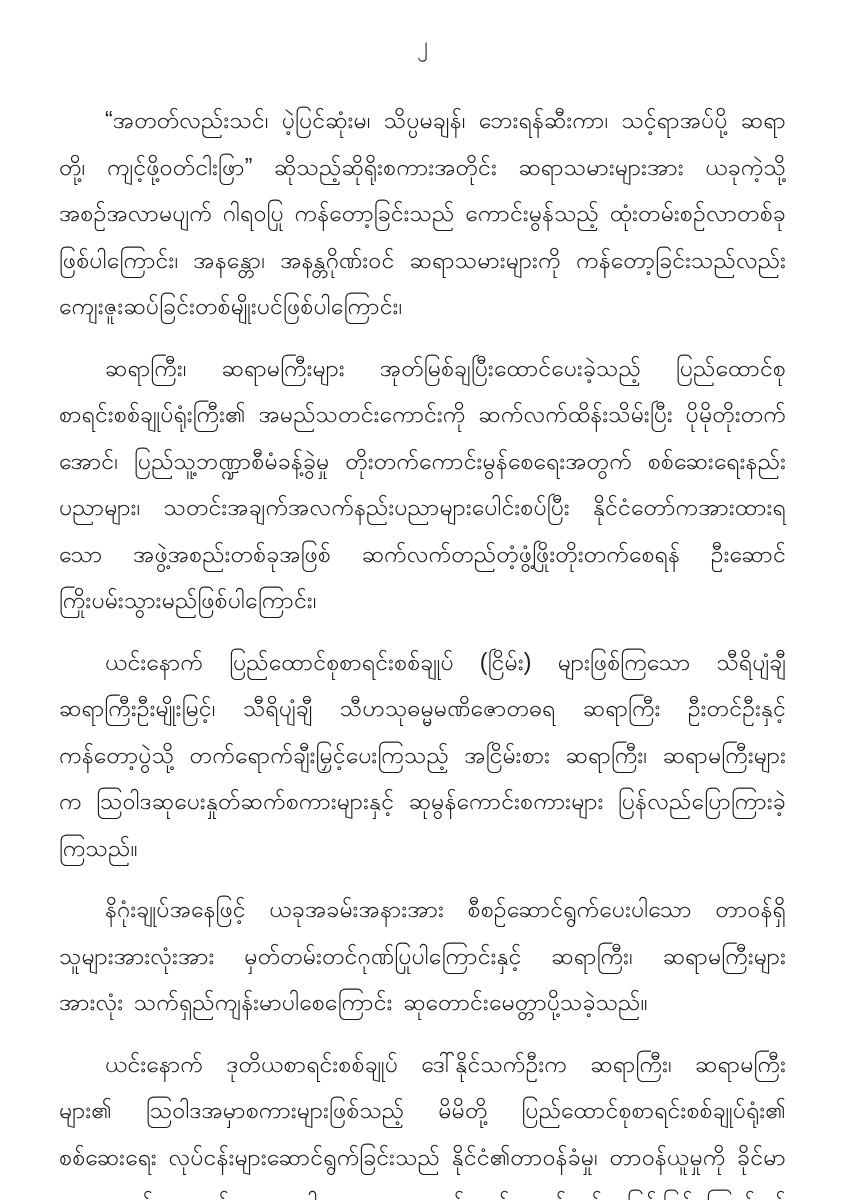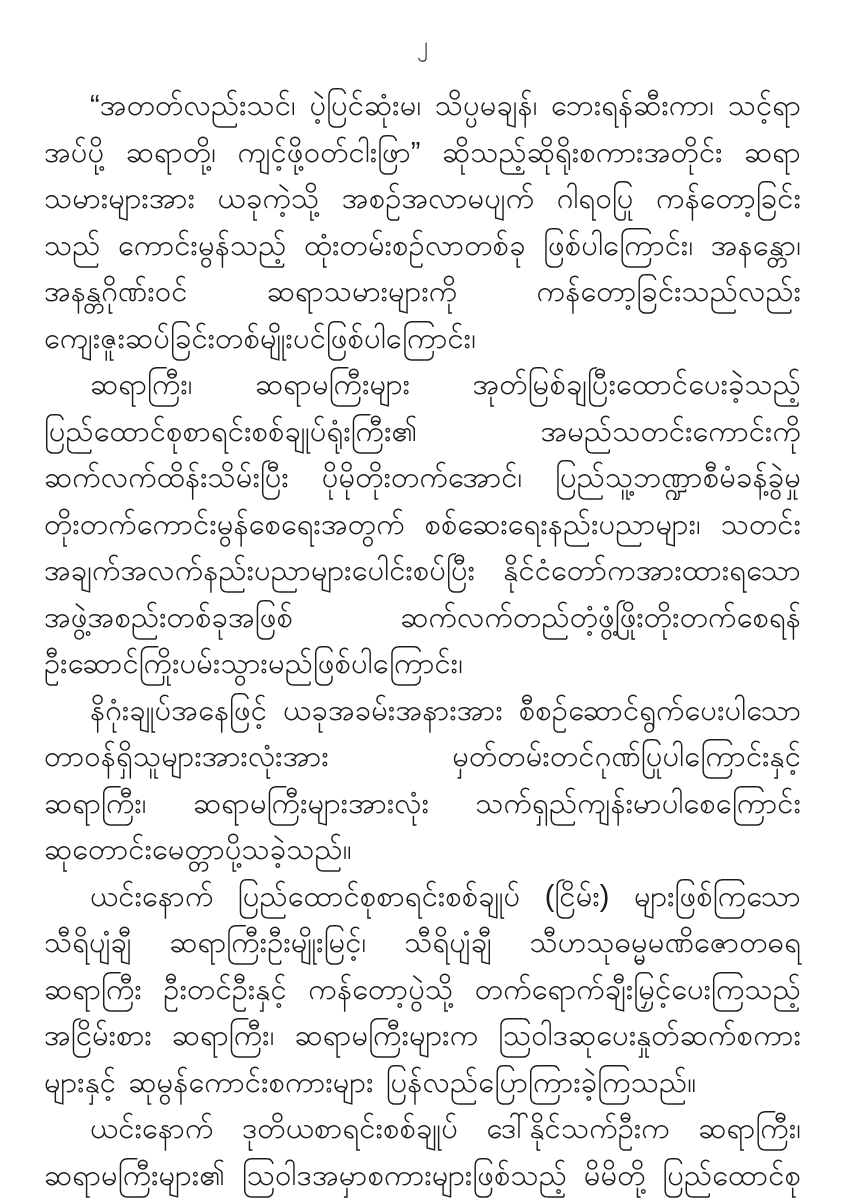--- a/index.html
+++ b/index.html
@@ -22,37 +22,37 @@
     text-align: center;
     font-size: 22px;
     line-height: 1;
     padding-top: 34px;
     color: #222222;
   }
   .body-text {
     padding: 26px 44px 0 44px;
   }
   .body-text p {
-    margin: 0;
-    font-size: 29px;
+    margin: 15px;
+    font-size: 23px;
     line-height: 46.5px;
     text-align: justify;
     text-indent: 46px;
     word-spacing: 4px;
     letter-spacing: 0.2px;
   }
 </style>
 </head>
 <body>
 
 <div class="page">
 
   <div class="page-number">၂</div>
 
   <div class="body-text">
     <p>“အတတ်လည်းသင်၊ ပဲ့ပြင်ဆုံးမ၊ သိပ္ပမချန်၊ ဘေးရန်ဆီးကာ၊ သင့်ရာအပ်ပို့ ဆရာတို့၊ ကျင့်ဖို့ဝတ်ငါးဖြာ” ဆိုသည့်ဆိုရိုးစကားအတိုင်း ဆရာသမားများအား ယခုကဲ့သို့ အစဉ်အလာမပျက် ဂါရဝပြု ကန်တော့ခြင်းသည် ကောင်းမွန်သည့် ထုံးတမ်းစဉ်လာတစ်ခု ဖြစ်ပါကြောင်း၊ အနန္တော၊ အနန္တဂိုဏ်းဝင် ဆရာသမားများကို ကန်တော့ခြင်းသည်လည်း ကျေးဇူးဆပ်ခြင်းတစ်မျိုးပင်ဖြစ်ပါကြောင်း၊</p>
     <p>ဆရာကြီး၊ ဆရာမကြီးများ အုတ်မြစ်ချပြီးထောင်ပေးခဲ့သည့် ပြည်ထောင်စုစာရင်းစစ်ချုပ်ရုံးကြီး၏ အမည်သတင်းကောင်းကို ဆက်လက်ထိန်းသိမ်းပြီး ပိုမိုတိုးတက်အောင်၊ ပြည်သူ့ဘဏ္ဍာစီမံခန့်ခွဲမှု တိုးတက်ကောင်းမွန်စေရေးအတွက် စစ်ဆေးရေးနည်းပညာများ၊ သတင်းအချက်အလက်နည်းပညာများပေါင်းစပ်ပြီး နိုင်ငံတော်ကအားထားရသော အဖွဲ့အစည်းတစ်ခုအဖြစ် ဆက်လက်တည်တံ့ဖွံ့ဖြိုးတိုးတက်စေရန် ဦးဆောင်ကြိုးပမ်းသွားမည်ဖြစ်ပါကြောင်း၊</p>
+    <p>ယင်းနောက် ပြည်ထောင်စုစာရင်းစစ်ချုပ် (ငြိမ်း) များဖြစ်ကြသော သီရိပျံချီ ဆရာကြီးဦးမျိုးမြင့်၊ သီရိပျံချီ သီဟသုဓမ္မမဏိဇောတဓရ ဆရာကြီး ဦးတင်ဦးနှင့် ကန်တော့ပွဲသို့ တက်ရောက်ချီးမြှင့်ပေးကြသည့် အငြိမ်းစား ဆရာကြီး၊ ဆရာမကြီးများက သြဝါဒဆုပေးနှုတ်ဆက်စကားများနှင့် ဆုမွန်ကောင်းစကားများ ပြန်လည်ပြောကြားခဲ့ကြသည်။</p>
     <p>နိဂုံးချုပ်အနေဖြင့် ယခုအခမ်းအနားအား စီစဉ်ဆောင်ရွက်ပေးပါသော တာဝန်ရှိသူများအားလုံးအား မှတ်တမ်းတင်ဂုဏ်ပြုပါကြောင်းနှင့် ဆရာကြီး၊ ဆရာမကြီးများအားလုံး သက်ရှည်ကျန်းမာပါစေကြောင်း ဆုတောင်းမေတ္တာပို့သခဲ့သည်။</p>
-    <p>ယင်းနောက် ပြည်ထောင်စုစာရင်းစစ်ချုပ် (ငြိမ်း) များဖြစ်ကြသော သီရိပျံချီ ဆရာကြီးဦးမျိုးမြင့်၊ သီရိပျံချီ သီဟသုဓမ္မမဏိဇောတဓရ ဆရာကြီး ဦးတင်ဦးနှင့် ကန်တော့ပွဲသို့ တက်ရောက်ချီးမြှင့်ပေးကြသည့် အငြိမ်းစား ဆရာကြီး၊ ဆရာမကြီးများက သြဝါဒဆုပေးနှုတ်ဆက်စကားများနှင့် ဆုမွန်ကောင်းစကားများ ပြန်လည်ပြောကြားခဲ့ကြသည်။</p>
     <p>ယင်းနောက် ဒုတိယစာရင်းစစ်ချုပ် ဒေါ်နိုင်သက်ဦးက ဆရာကြီး၊ ဆရာမကြီးများ၏ သြဝါဒအမှာစကားများဖြစ်သည့် မိမိတို့ ပြည်ထောင်စုစာရင်းစစ်ချုပ်ရုံး၏ စစ်ဆေးရေး လုပ်ငန်းများဆောင်ရွက်ခြင်းသည် နိုင်ငံ၏တာဝန်ခံမှု၊ တာဝန်ယူမှုကို ခိုင်မာအားကောင်းစေသည့် အရေးပါသောကဏ္ဍမှ ရပ်တည်ဆောင်ရွက်နေခြင်းဖြစ်ကြောင်းနှင့် မိမိတို့၏လုပ်ငန်းတာဝန်များကို ရိုးသားကြိုးစားစွာ၊ တာဝန်ကျေပွန်စွာ ဆောင်ရွက်ကြစေလိုသည့်အမှာစကား၊ ဆရာနှင့်တပည့်အကြား ကိုယ်စီကျင့်ဝတ်များနှင့်အညီ သွန်သင်ခြင်း၊ ခွင့်လွှတ်ခြင်း၊ နားလည်ခြင်းများထားရှိမှု၏ အနှစ်သာရ၊ လုပ်ငန်းများ</p>
   </div>
 
 </div>
 
 </body></html>

